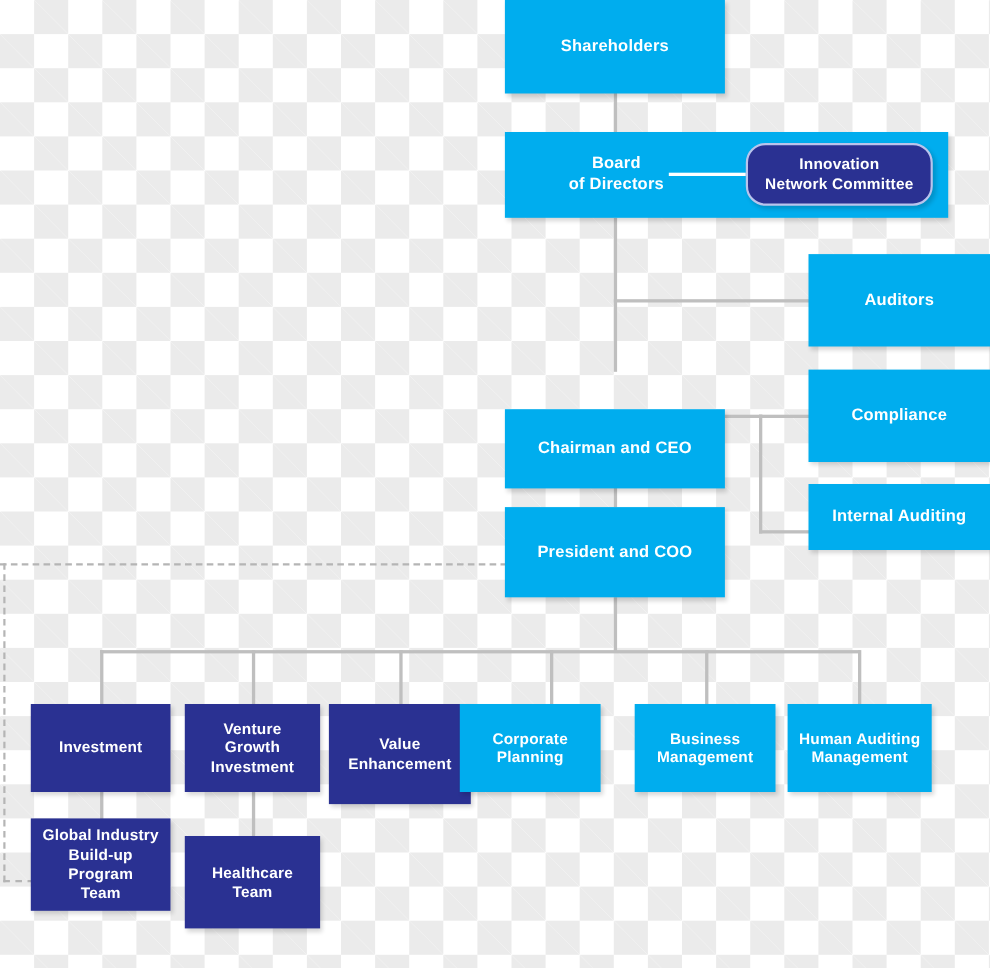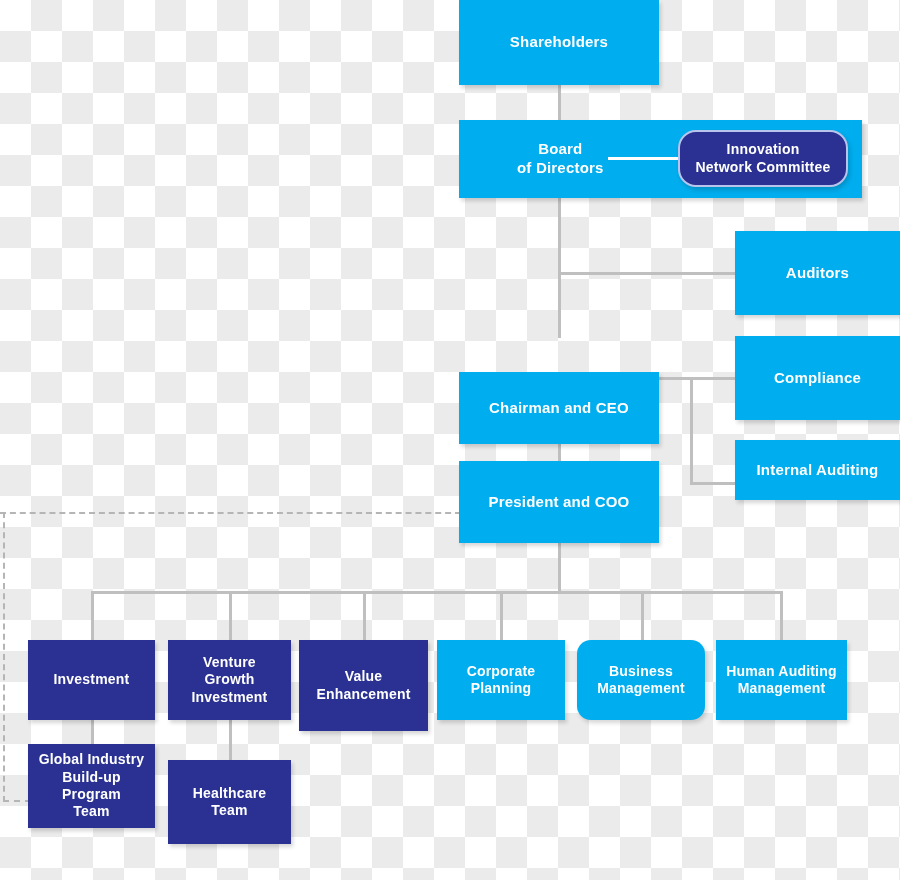--- a/index.html
+++ b/index.html
@@ -148,26 +148,26 @@
     <span class="label">Venture
 Growth
 Investment</span>
   </div>
 
   <div class="node dark" style="left:299px; top:640px; width:129px; height:91px; font-size:14px;">
     <span class="label">Value
 Enhancement</span>
   </div>
 
-  <div class="node light" style="left:437px; top:640px; width:128px; height:80px; font-size:14px;">
+  <div class="node light" style="left:418px; top:640px; width:128px; height:80px; font-size:14px;">
     <span class="label">Corporate
 Planning</span>
   </div>
 
-  <div class="node light" style="left:577px; top:640px; width:128px; height:80px; font-size:14px;border-radius:14px;">
+  <div class="node light" style="left:577px; top:640px; width:128px; height:80px; font-size:14px;">
     <span class="label">Business
 Management</span>
   </div>
 
   <div class="node light" style="left:716px; top:640px; width:131px; height:80px; font-size:14px;">
     <span class="label">Human Auditing
 Management</span>
   </div>
 
   <div class="node dark" style="left:28px; top:744px; width:127px; height:84px; font-size:14px;">

